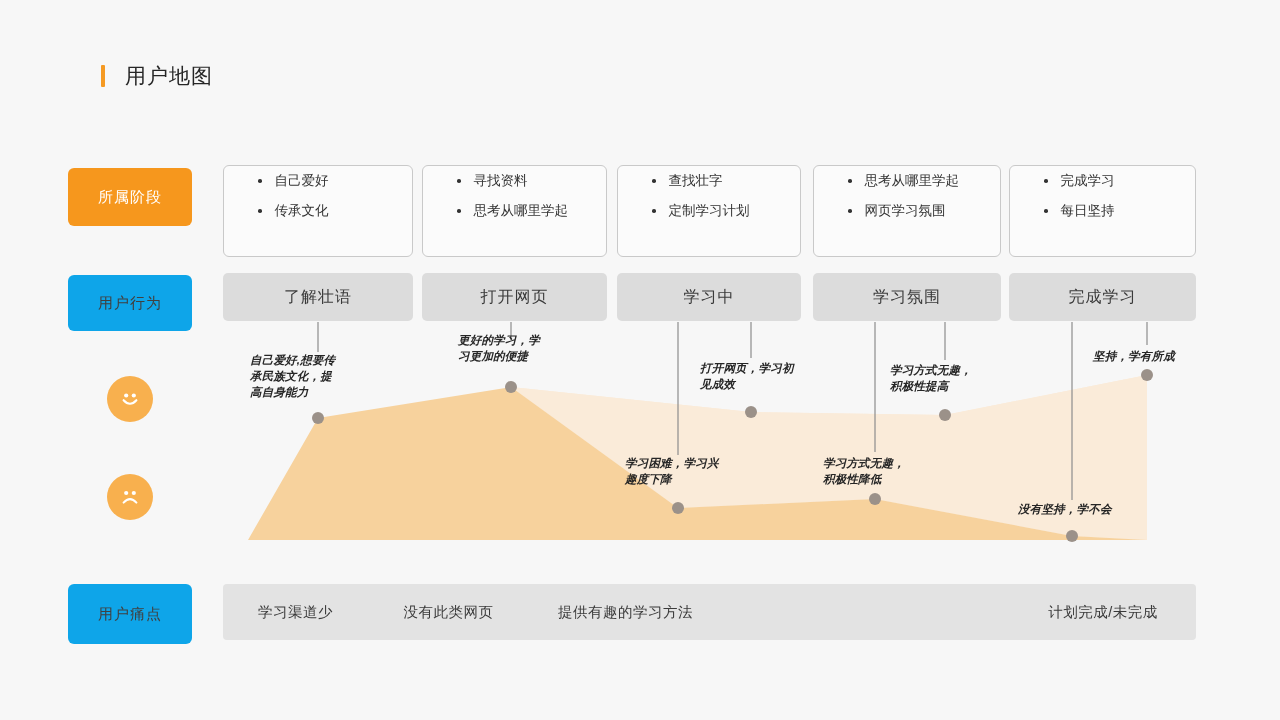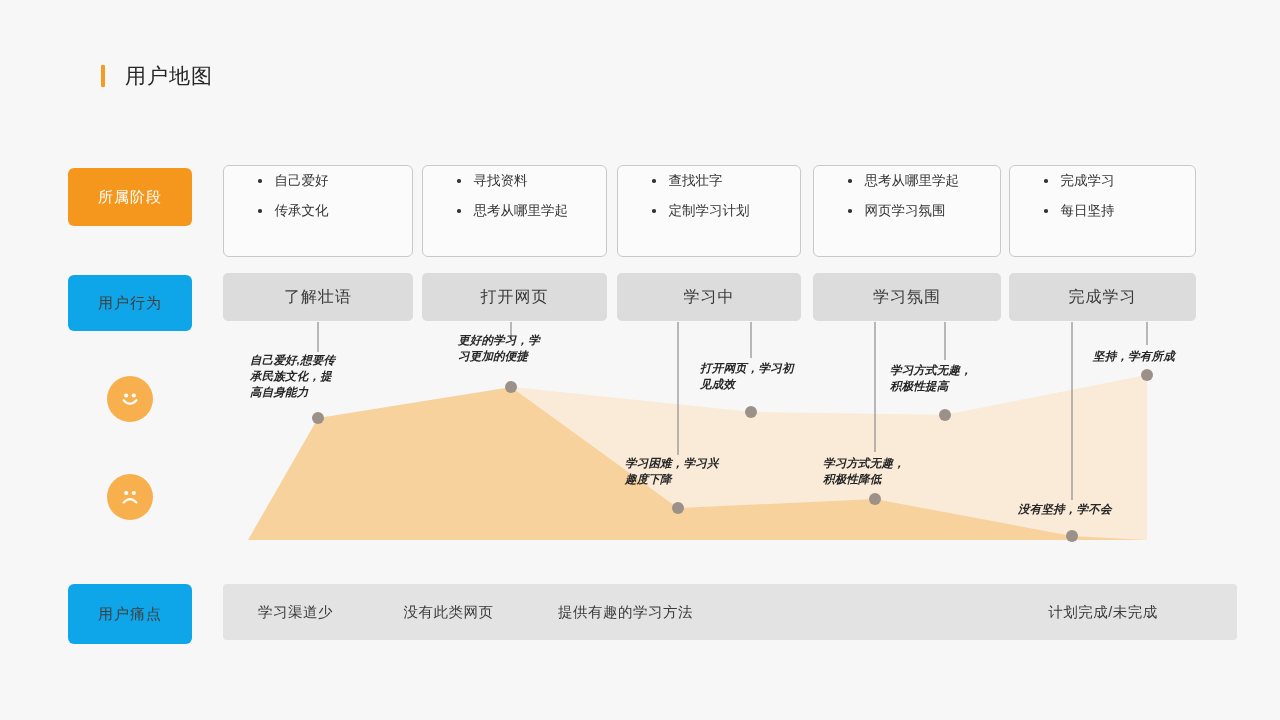--- a/index.html
+++ b/index.html
@@ -128,21 +128,20 @@
 
   
   .pain-bar {
     position: absolute;
     left: 223px;
     top: 584px;
     width: 973px;
     height: 56px;
     background: #E3E3E3;
     border-radius: 4px;
-    padding-left: 41px;
   }
   .pain-item {
     position: absolute;
     top: 0;
     height: 56px;
     display: flex;
     align-items: center;
     justify-content: center;
     font-size: 14.5px;
     color: #3A3A3A;

